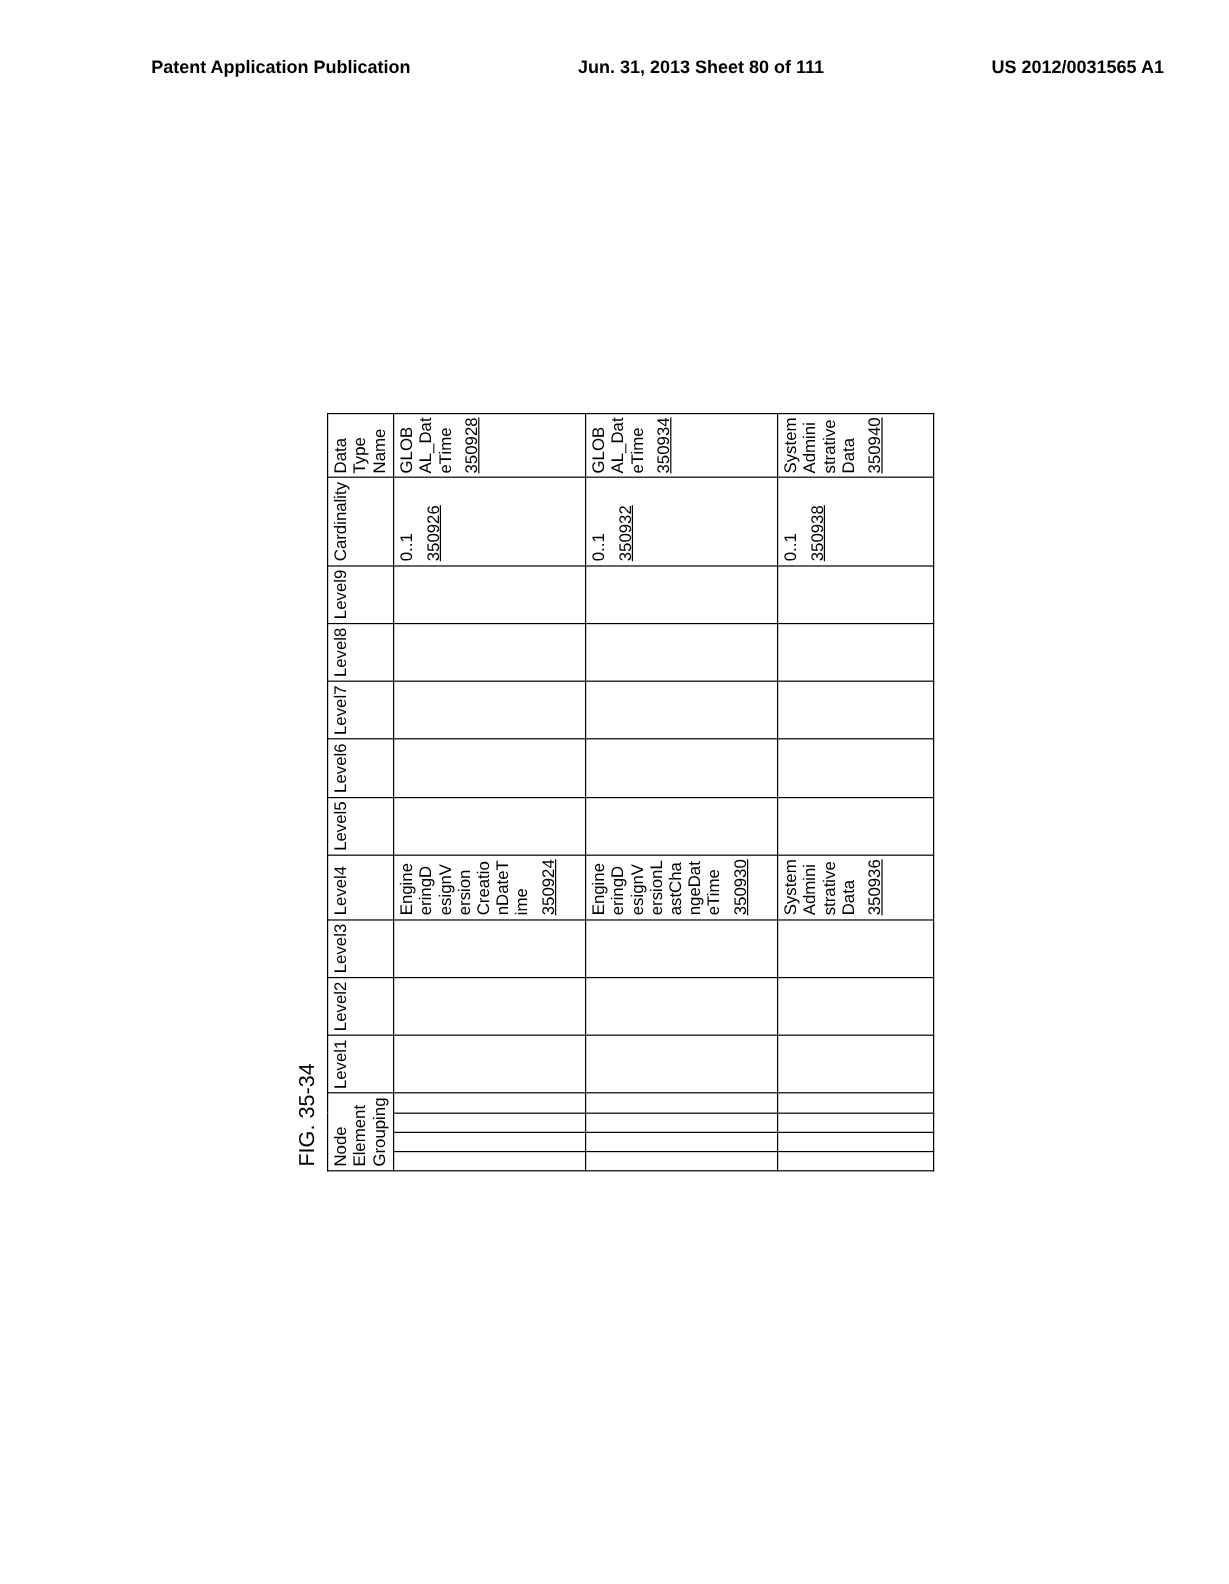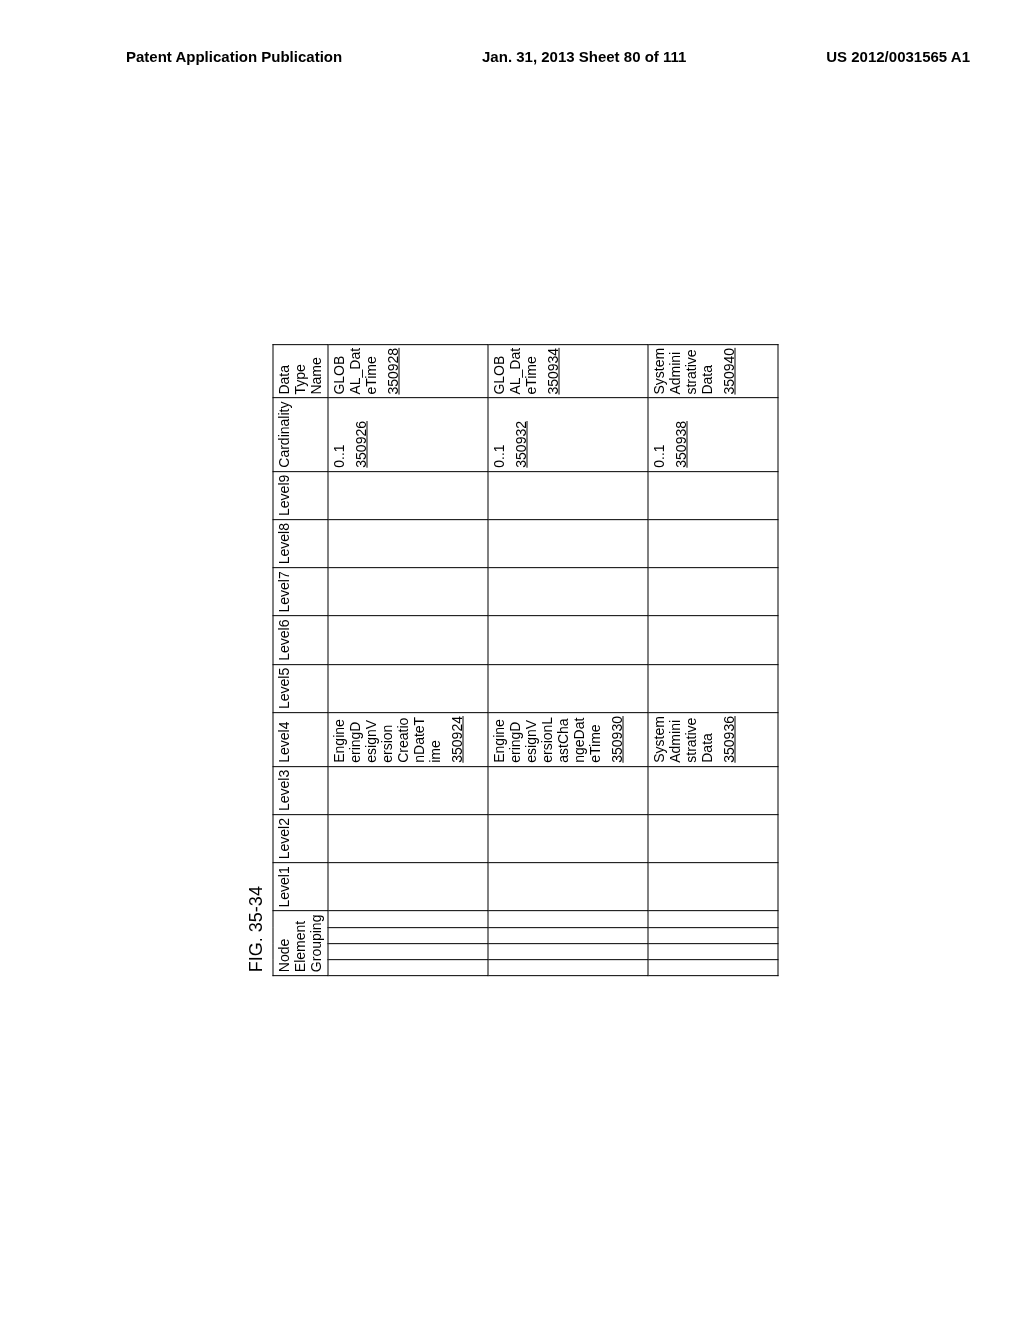--- a/index.html
+++ b/index.html
@@ -61,21 +61,21 @@
     display: block;
   }
   td.tall { height: 160px; }
   td.short { height: 130px; }
 </style>
 </head>
 <body>
 
 <div class="page-header">
   <span>Patent Application Publication</span>
-  <span>Jan. 31, 2013  Sheet 80 of 111</span>
+  <span>Jun. 31, 2013  Sheet 80 of 111</span>
   <span>US 2012/0031565 A1</span>
 </div>
 
 <div class="figure-wrap">
   <div class="figure-label">FIG. 35-34</div>
 
   <table class="data">
     <thead>
       <tr>
         <th class="col-neg" colspan="4">Node Element Grouping</th>

